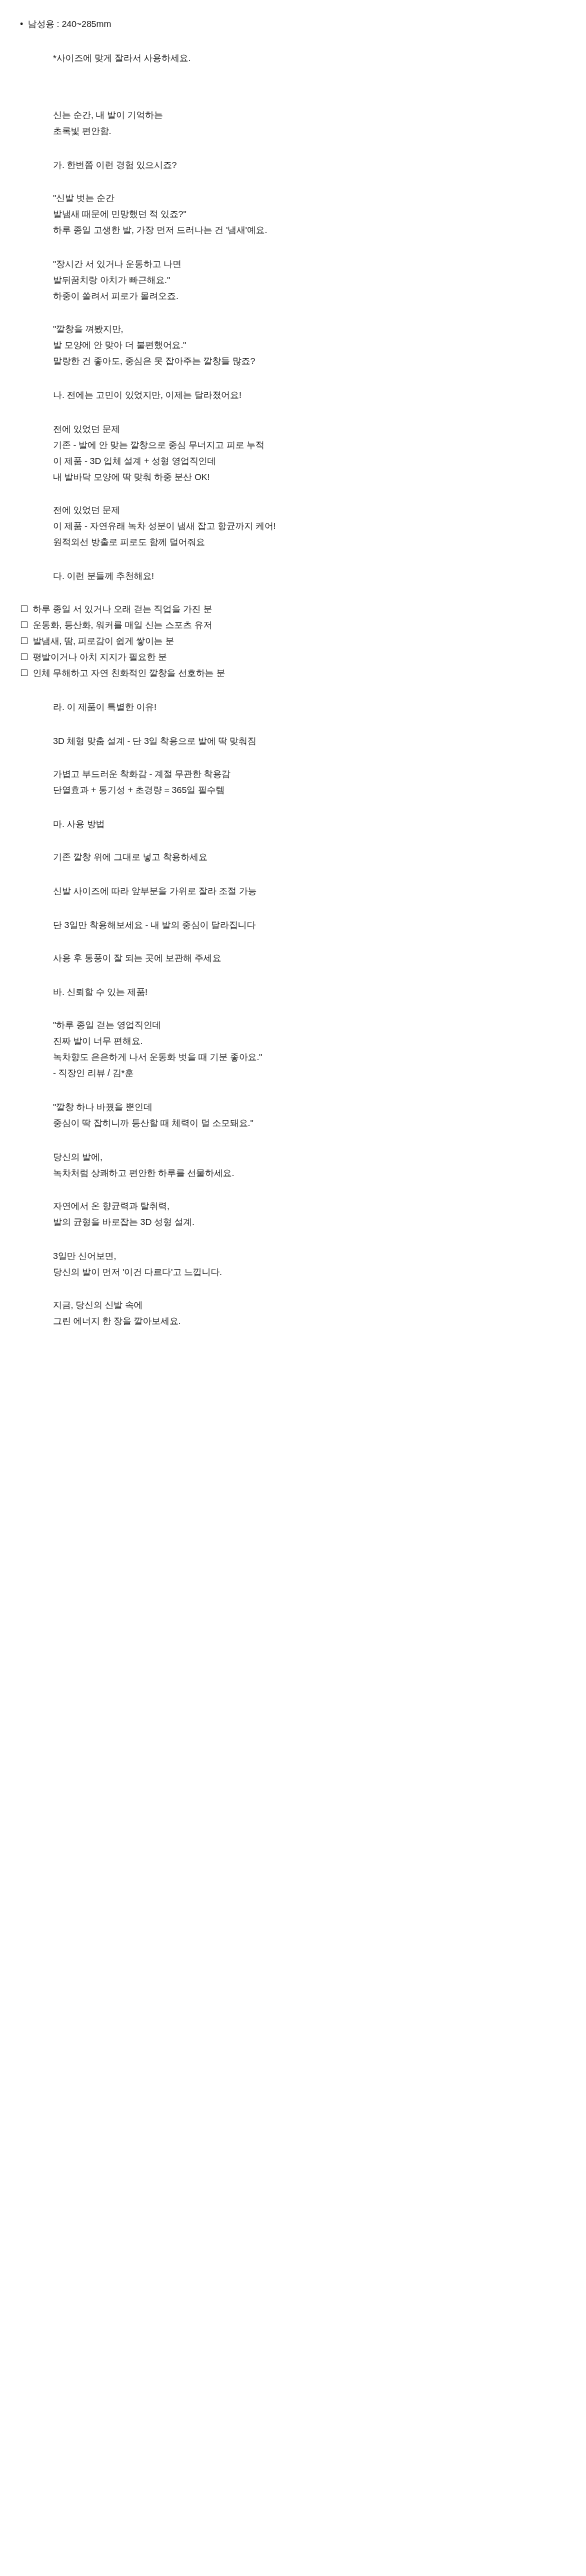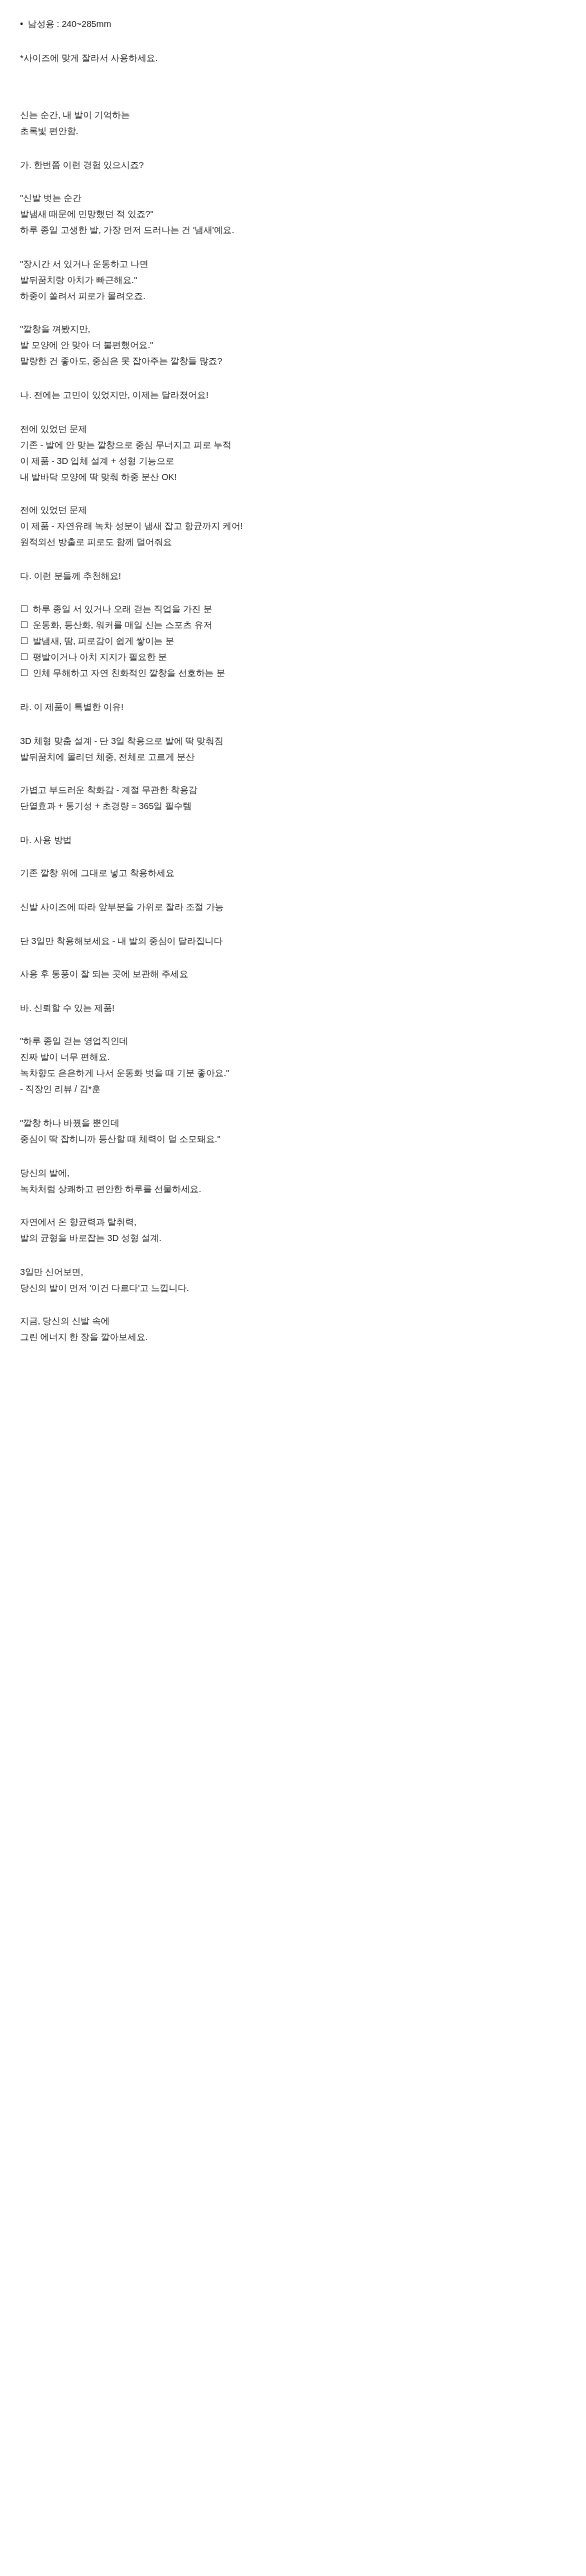--- a/index.html
+++ b/index.html
@@ -21,20 +21,21 @@
   }
   .block {
     margin: 0 0 17.6px 0;
   }
   .line {
     font-size: 9px;
     line-height: 16px;
     letter-spacing: -0.1px;
     white-space: pre-wrap;
     word-break: keep-all;
+    margin-left: 33px;
   }
   .bullet-line {
     font-size: 9px;
     line-height: 16px;
     letter-spacing: -0.1px;
     display: flex;
     align-items: flex-start;
     gap: 4.7px;
   }
   .bullet-dot {
@@ -80,21 +81,21 @@
         <div class="line">"깔창을 껴봤지만,</div>
         <div class="line">발 모양에 안 맞아 더 불편했어요."</div>
         <div class="line">말랑한 건 좋아도, 중심은 못 잡아주는 깔창들 많죠?</div>
       </div>
       <div class="block">
         <div class="line">나. 전에는 고민이 있었지만, 이제는 달라졌어요!</div>
       </div>
       <div class="block">
         <div class="line">전에 있었던 문제</div>
         <div class="line">기존 - 발에 안 맞는 깔창으로 중심 무너지고 피로 누적</div>
-        <div class="line">이 제품 - 3D 입체 설계 + 성형 기능으로</div>
+        <div class="line">이 제품 - 3D 입체 설계 + 성형 영업직인데</div>
         <div class="line">내 발바닥 모양에 딱 맞춰 하중 분산 OK!</div>
       </div>
       <div class="block">
         <div class="line">전에 있었던 문제</div>
         <div class="line">이 제품 - 자연유래 녹차 성분이 냄새 잡고 항균까지 케어!</div>
         <div class="line">원적외선 방출로 피로도 함께 덜어줘요</div>
       </div>
       <div class="block">
         <div class="line">다. 이런 분들께 추천해요!</div>
       </div>
@@ -118,21 +119,20 @@
         <div class="bullet-line">
           <span class="bullet-dot">☐</span>
           <span>인체 무해하고 자연 친화적인 깔창을 선호하는 분</span>
         </div>
       </div>
       <div class="block">
         <div class="line">라. 이 제품이 특별한 이유!</div>
       </div>
       <div class="block">
         <div class="line">3D 체형 맞춤 설계 - 단 3일 착용으로 발에 딱 맞춰짐</div>
-        <div class="line">발뒤꿈치에 몰리던 체중, 전체로 고르게 분산</div>
       </div>
       <div class="block">
         <div class="line">가볍고 부드러운 착화감 - 계절 무관한 착용감</div>
         <div class="line">단열효과 + 통기성 + 초경량 = 365일 필수템</div>
       </div>
       <div class="block">
         <div class="line">마. 사용 방법</div>
       </div>
       <div class="block">
         <div class="line">기존 깔창 위에 그대로 넣고 착용하세요</div>

